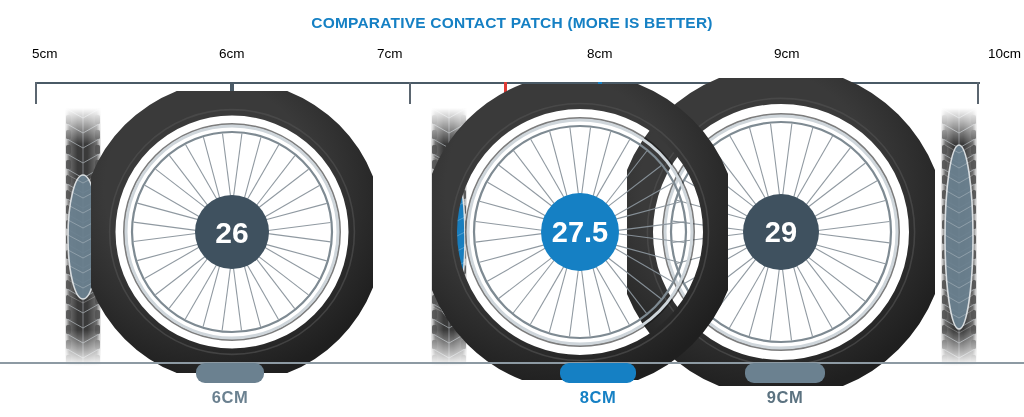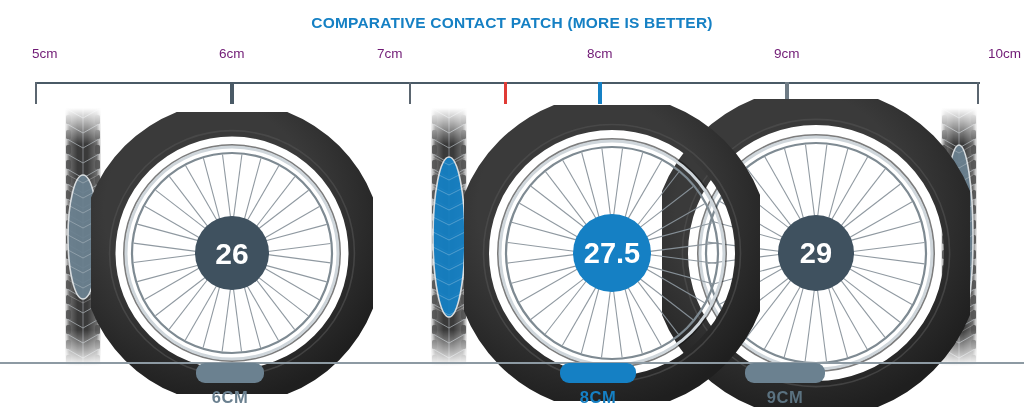--- a/index.html
+++ b/index.html
@@ -25,33 +25,33 @@
   }
 
   
   .ruler-line{
     position:absolute;left:36px;top:82px;width:944px;height:2px;
     background:#4a5a66;
   }
   .tick{position:absolute;top:82px;}
   .tick-label{
     position:absolute;top:46px;
-    font-size:13.5px;color:#701a75;
+    font-size:13.5px;color:#000000;
     font-family:"Liberation Sans", sans-serif;
     white-space:nowrap;
   }
 
   
   .ground{
     position:absolute;left:0;top:362px;width:1024px;height:2px;
     background:#8d9aa3;
   }
 
   
-  .wheel{position:absolute;margin-top:21px;}
+  .wheel{position:absolute;}
   .wheel svg{display:block;}
 
   
   .tread{position:absolute;}
   .tread svg{display:block;}
 
   
   .patch-bar{
     position:absolute;
     border-radius:9px;
@@ -458,21 +458,21 @@
             <path d="M7 187 L21 195 L35 187"></path>
             <path d="M7 202 L21 210 L35 202"></path>
             <path d="M7 217 L21 225 L35 217"></path>
           </g>
           <rect x="0" y="0" width="42" height="258" fill="url(#tv2)"></rect>
         </svg>
       </div>
     </div>
 
   <div id="wheels">
-      <div class="wheel" style="left: 662px; top: 78px; text-decoration: underline;">
+      <div class="wheel" style="left: 627px; top: 78px; text-decoration: underline;">
         <svg width="308" height="308" viewBox="0 0 308 308">
           <defs>
             <radialGradient id="tr2" cx="42%" cy="34%" r="72%">
               <stop offset="55%" stop-color="#3a3a3a"></stop>
               <stop offset="100%" stop-color="#1f1f1f"></stop>
             </radialGradient>
           </defs>
           <g fill="#262626">
             <circle cx="301.0" cy="154.0" r="6.7"></circle>
             <circle cx="300.8" cy="162.0" r="6.7"></circle>
@@ -626,21 +626,21 @@
             <line x1="223.3" y1="69.9" x2="179.1" y2="126.8"></line>
             <line x1="238.4" y1="85.0" x2="181.3" y2="129.0"></line>
             <line x1="250.2" y1="102.8" x2="187.6" y2="138.4"></line>
             <line x1="258.4" y1="122.5" x2="188.8" y2="141.4"></line>
             <line x1="262.5" y1="143.5" x2="191.0" y2="152.5"></line>
           </g>
           <circle cx="154" cy="154" r="38" fill="#3f515f"></circle>
           <text class="hub-text" x="154" y="164.295" text-anchor="middle" font-size="29" fill="#ffffff">29</text>
         </svg>
       </div>
-      <div class="wheel" style="left: 464px; top: 84px; text-align: right;">
+      <div class="wheel" style="left: 432px; top: 84px; text-align: right;">
         <svg width="296" height="296" viewBox="0 0 296 296">
           <defs>
             <radialGradient id="tr1" cx="42%" cy="34%" r="72%">
               <stop offset="55%" stop-color="#3a3a3a"></stop>
               <stop offset="100%" stop-color="#1f1f1f"></stop>
             </radialGradient>
           </defs>
           <g fill="#262626">
             <circle cx="289.0" cy="148.0" r="6.3"></circle>
             <circle cx="288.8" cy="156.0" r="6.3"></circle>

